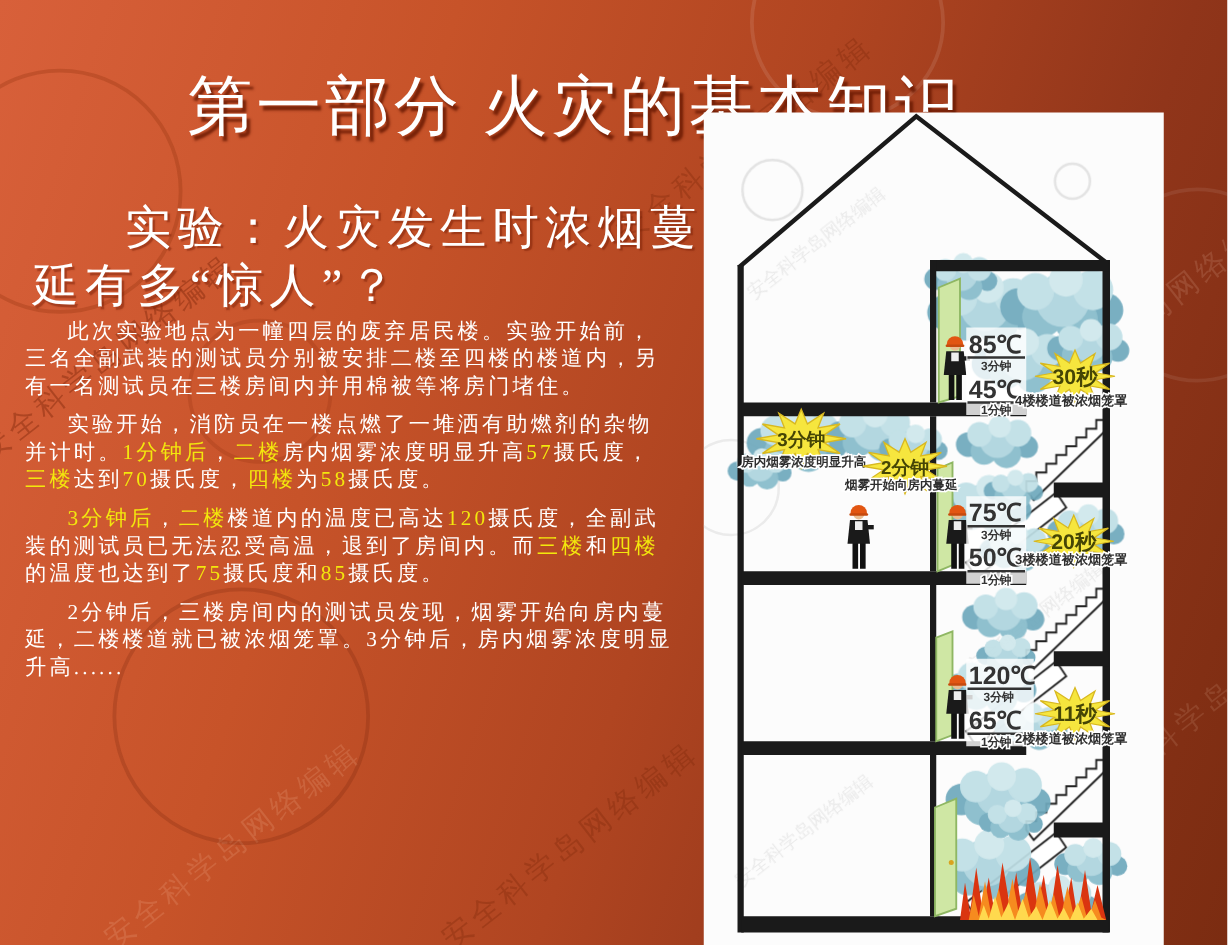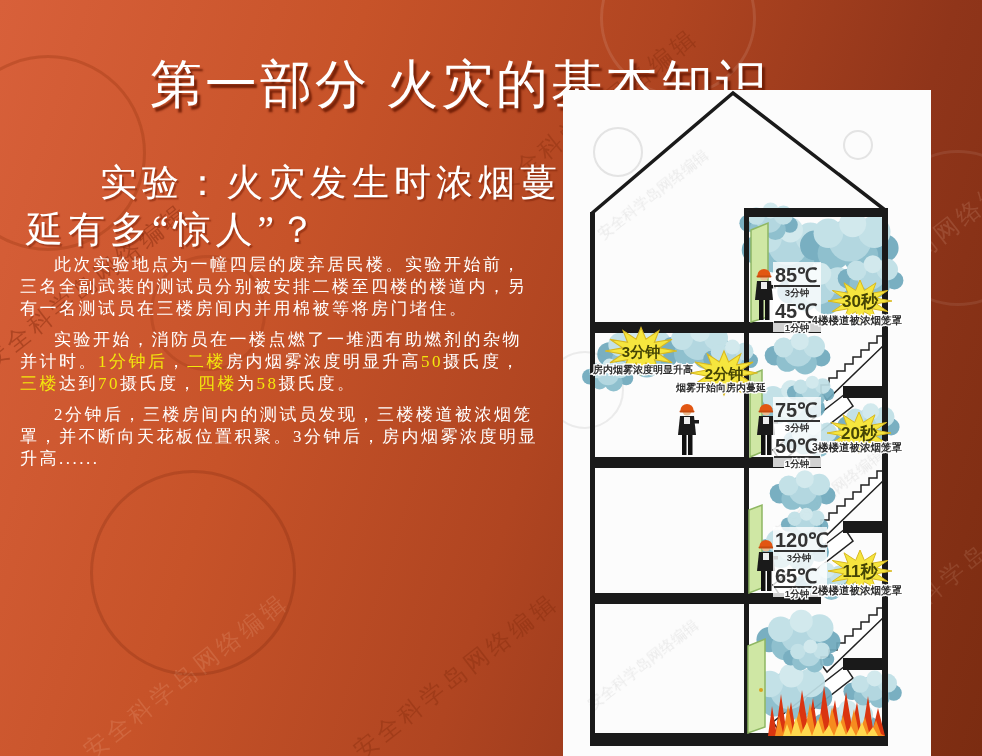--- a/index.html
+++ b/index.html
@@ -36,22 +36,23 @@
   <div class="ring" style="left:90px;top:470px;width:200px;height:200px;border-color:rgba(110,30,8,.22);"></div>
   <div class="ring" style="left:600px;top:-60px;width:150px;height:150px;border-color:rgba(255,255,255,.10);"></div>
   <div class="ring" style="left:880px;top:150px;width:150px;height:150px;border-color:rgba(255,255,255,.08);"></div>
 
   <div class="title">第一部分 火灾的基本知识</div>
 
   <div class="subtitle">实验：火灾发生时浓烟蔓延有多“惊人”？</div>
 
   <div class="textcol">
     <p class="body-p"><span>此次实验地点为一幢四层的废弃居民楼。实验开始前，三名全副武装的测试员分别被安排二楼至四楼的楼道内，另有一名测试员在三楼房间内并用棉被等将房门堵住。</span></p>
-    <p class="body-p"><span>实验开始，消防员在一楼点燃了一堆洒有助燃剂的杂物并计时。</span><span class="hl">1分钟后</span><span>，</span><span class="hl">二楼</span><span>房内烟雾浓度明显升高</span><span class="hl">50</span><span>摄氏度，</span><span class="hl">三楼</span><span>达到</span><span class="hl">70</span><span>摄氏度，</span><span class="hl">四楼</span><span>为</span><span class="hl">58</span><span>摄氏度。</span></p>
-    <p class="body-p"><span>2分钟后，三楼房间内的测试员发现，三楼楼道被浓烟笼罩，并不断向天花板位置积聚。3分钟后，房内烟雾浓度明显升高......</span></p>
+    <p class="body-p"><span>实验开始，消防员在一楼点燃了一堆洒有助燃剂的杂物并计时。</span><span class="hl">1分钟后</span><span>，</span><span class="hl">二楼</span><span>房内烟雾浓度明显升高</span><span class="hl">57</span><span>摄氏度，</span><span class="hl">三楼</span><span>达到</span><span class="hl">70</span><span>摄氏度，</span><span class="hl">四楼</span><span>为</span><span class="hl">58</span><span>摄氏度。</span></p>
+    <p class="body-p"><span class="hl">3分钟后</span><span>，</span><span class="hl">二楼</span><span>楼道内的温度已高达</span><span class="hl">120</span><span>摄氏度，全副武装的测试员已无法忍受高温，退到了房间内。而</span><span class="hl">三楼</span><span>和</span><span class="hl">四楼</span><span>的温度也达到了</span><span class="hl">75</span><span>摄氏度和</span><span class="hl">85</span><span>摄氏度。</span></p>
+    <p class="body-p"><span>2分钟后，三楼房间内的测试员发现，烟雾开始向房内蔓延，二楼楼道就已被浓烟笼罩。3分钟后，房内烟雾浓度明显升高......</span></p>
   </div>
 
   <div class="panel">
     <svg width="368" height="666" viewBox="0 0 368 666">
       <defs>
         <g id="cloud">
           <circle cx="-26" cy="4" r="11" fill="#6fa9bd"></circle>
             <circle cx="26" cy="6" r="10" fill="#6fa9bd"></circle>
           <circle cx="8" cy="12" r="13" fill="#87bccb"></circle>
             <circle cx="-12" cy="10" r="12" fill="#87bccb"></circle>

